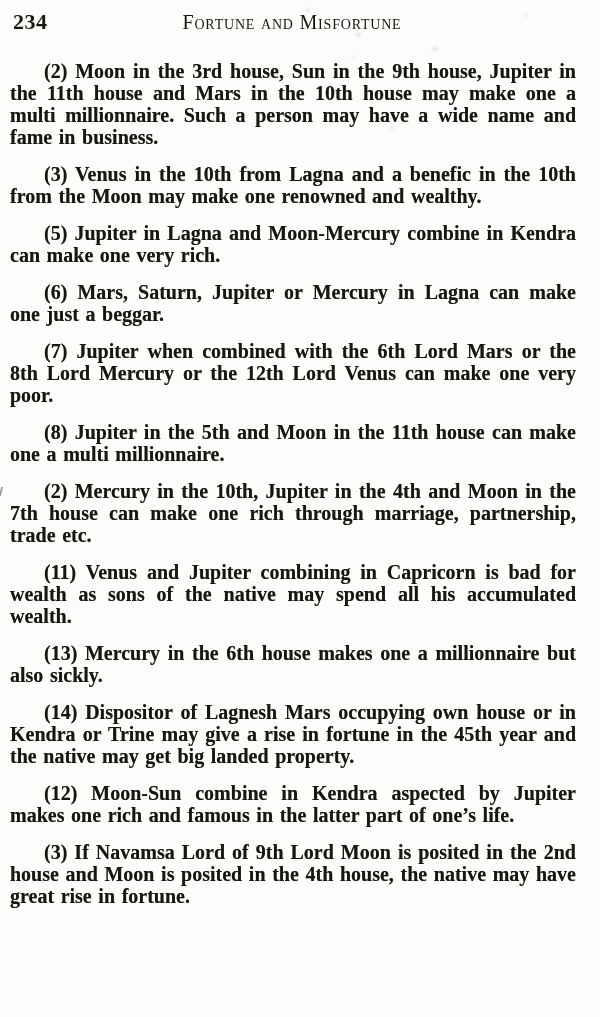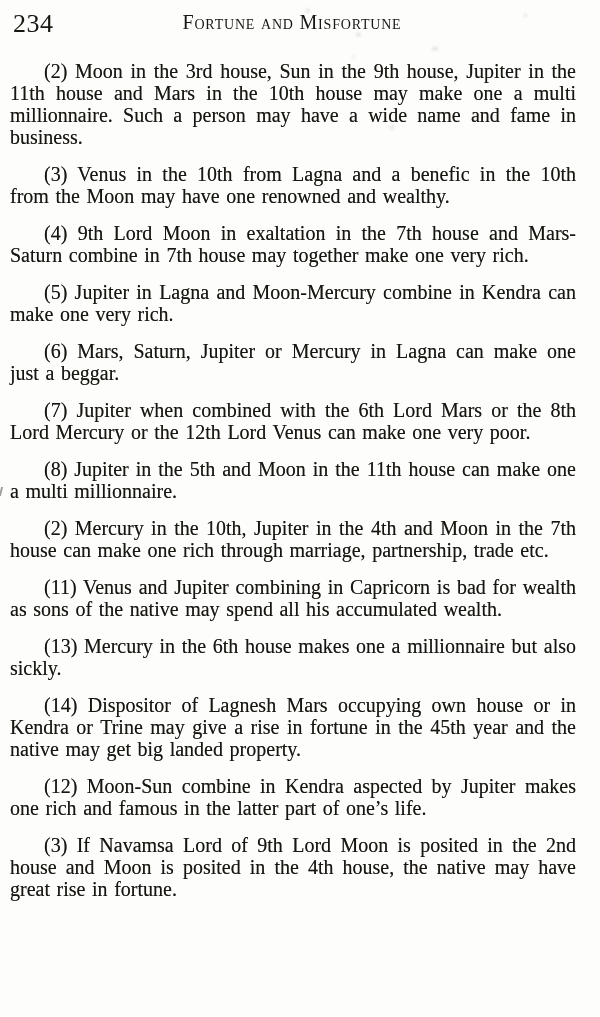--- a/index.html
+++ b/index.html
@@ -14,22 +14,23 @@
     background: #fdfdfb;
     overflow: hidden;
     font-family: "Liberation Serif", serif;
     color: #181611;
   }
   
   .page-number {
     position: absolute;
     top: 9px;
     left: 13px;
-    font-size: 26px;
+    font-size: 22px;
     letter-spacing: 0.5px;
+    font-weight: bold;
   }
   .running-title {
     position: absolute;
     top: 11px;
     left: 0;
     width: 100%;
     text-align: center;
     font-variant: small-caps;
     font-size: 20px;
     letter-spacing: 0.8px;
@@ -43,20 +44,21 @@
     width: 582px;
     font-size: 20px;
     line-height: 22px;
     text-align: justify;
     word-spacing: 1.6px;
     text-shadow: 0 0 0.4px rgba(24, 22, 17, 0.55);
   }
   .content p {
     margin: 15px 16px 0 0;
     text-indent: 34px;
+    font-weight: bold;
   }
   .content p:first-child {
     margin-top: 0;
   }
   
   .artifact {
     position: absolute;
     background: #8f8f8a;
     border-radius: 50%;
     filter: blur(1.6px);
@@ -92,22 +94,21 @@
   <span class="artifact a1"></span>
   <span class="artifact a2"></span>
   <span class="artifact a3"></span>
   <span class="artifact a4"></span>
   <span class="artifact a5"></span>
   <span class="artifact a6"></span>
   <span class="edge-tick"></span>
 
   <div class="content">
     <p><span>(2)</span> <span>Moon in the 3rd house, Sun in the 9th house, Jupiter in the 11th house and Mars in the 10th house may make one a multi millionnaire. Such a person may have a wide name and fame in business.</span></p>
-    <p><span>(3)</span> <span>Venus in the 10th from Lagna and a benefic in the 10th from the Moon may have one renowned and wealthy.</span></p>
-    <p><span>(4)</span> <span>9th Lord Moon in exaltation in the 7th house and Mars-Saturn combine in 7th house may together make one very rich.</span></p>
+    <p><span>(3)</span> <span>Venus in the 10th from Lagna and a benefic in the 10th from the Moon may make one renowned and wealthy.</span></p>
     <p><span>(5)</span> <span>Jupiter in Lagna and Moon-Mercury combine in Kendra can make one very rich.</span></p>
     <p><span>(6)</span> <span>Mars, Saturn, Jupiter or Mercury in Lagna can make one just a beggar.</span></p>
     <p><span>(7)</span> <span>Jupiter when combined with the 6th Lord Mars or the 8th Lord Mercury or the 12th Lord Venus can make one very poor.</span></p>
     <p><span>(8)</span> <span>Jupiter in the 5th and Moon in the 11th house can make one a multi millionnaire.</span></p>
     <p><span>(2)</span> <span>Mercury in the 10th, Jupiter in the 4th and Moon in the 7th house can make one rich through marriage, partnership, trade etc.</span></p>
     <p><span>(11)</span> <span>Venus and Jupiter combining in Capricorn is bad for wealth as sons of the native may spend all his accumulated wealth.</span></p>
     <p><span>(13)</span> <span>Mercury in the 6th house makes one a millionnaire but also sickly.</span></p>
     <p><span>(14)</span> <span>Dispositor of Lagnesh Mars occupying own house or in Kendra or Trine may give a rise in fortune in the 45th year and the native may get big landed property.</span></p>
     <p><span>(12)</span> <span>Moon-Sun combine in Kendra aspected by Jupiter makes one rich and famous in the latter part of one’s life.</span></p>
     <p><span>(3)</span> <span>If Navamsa Lord of 9th Lord Moon is posited in the 2nd house and Moon is posited in the 4th house, the native may have great rise in fortune.</span></p>

